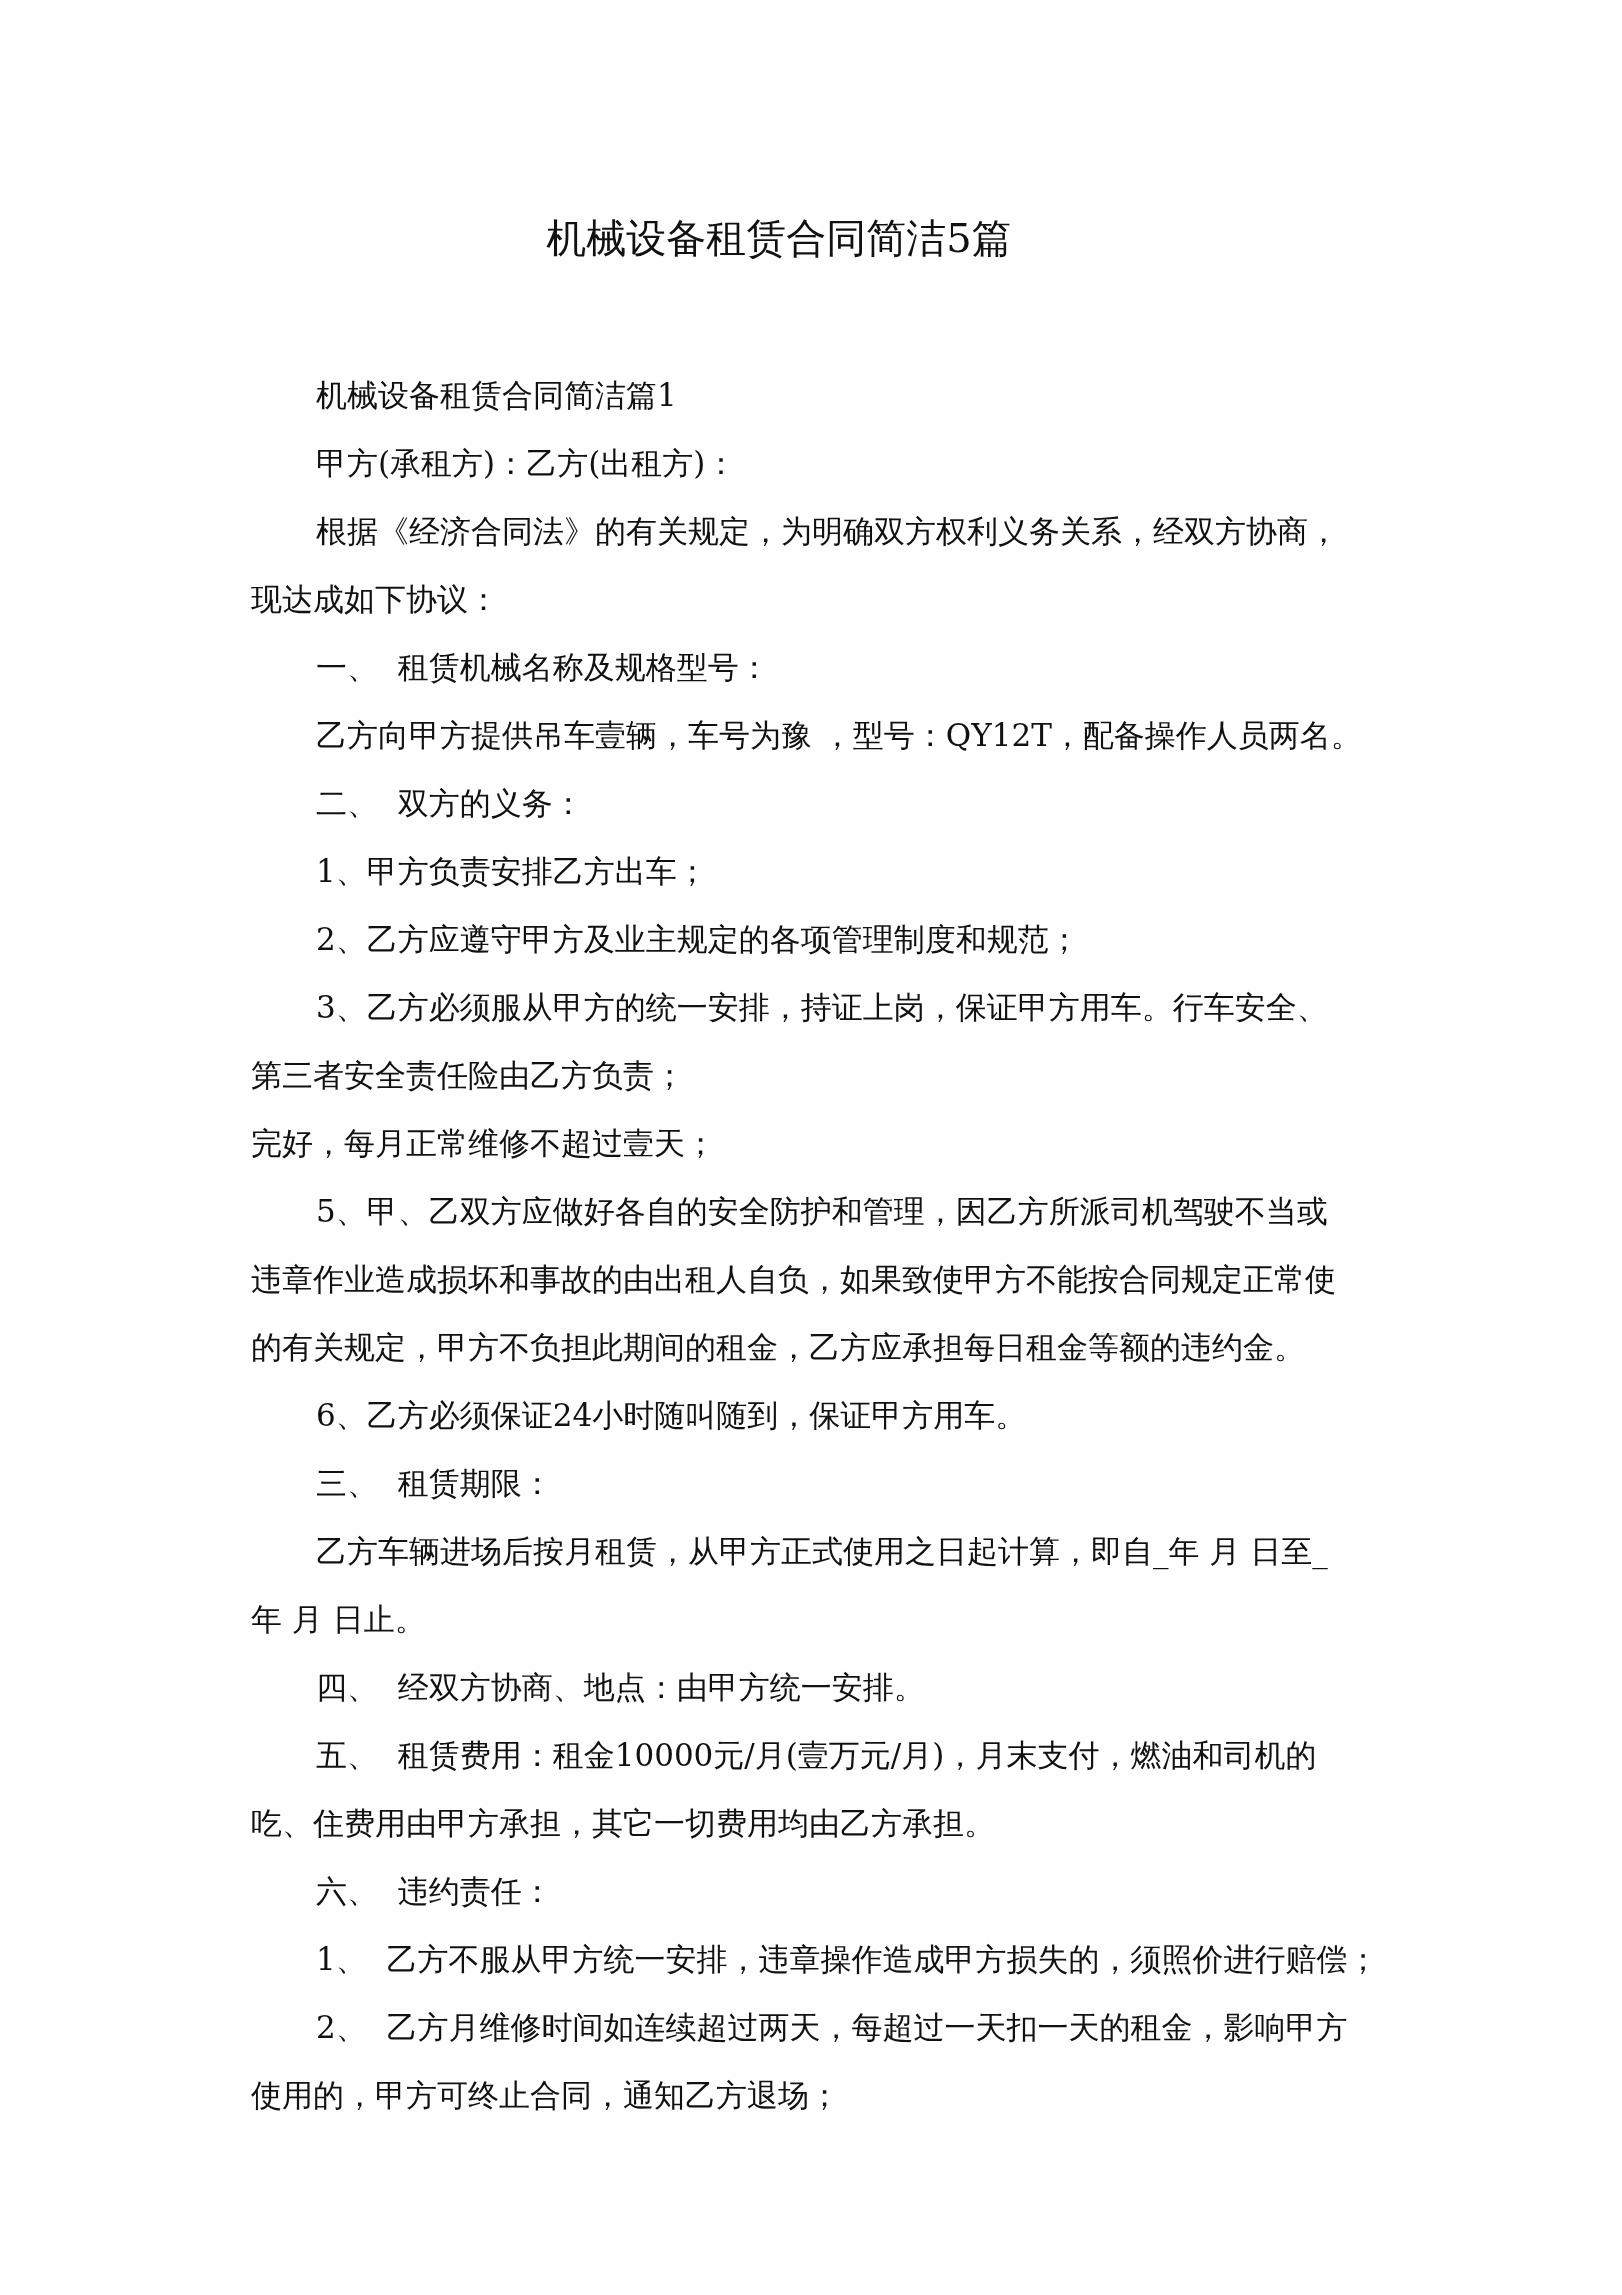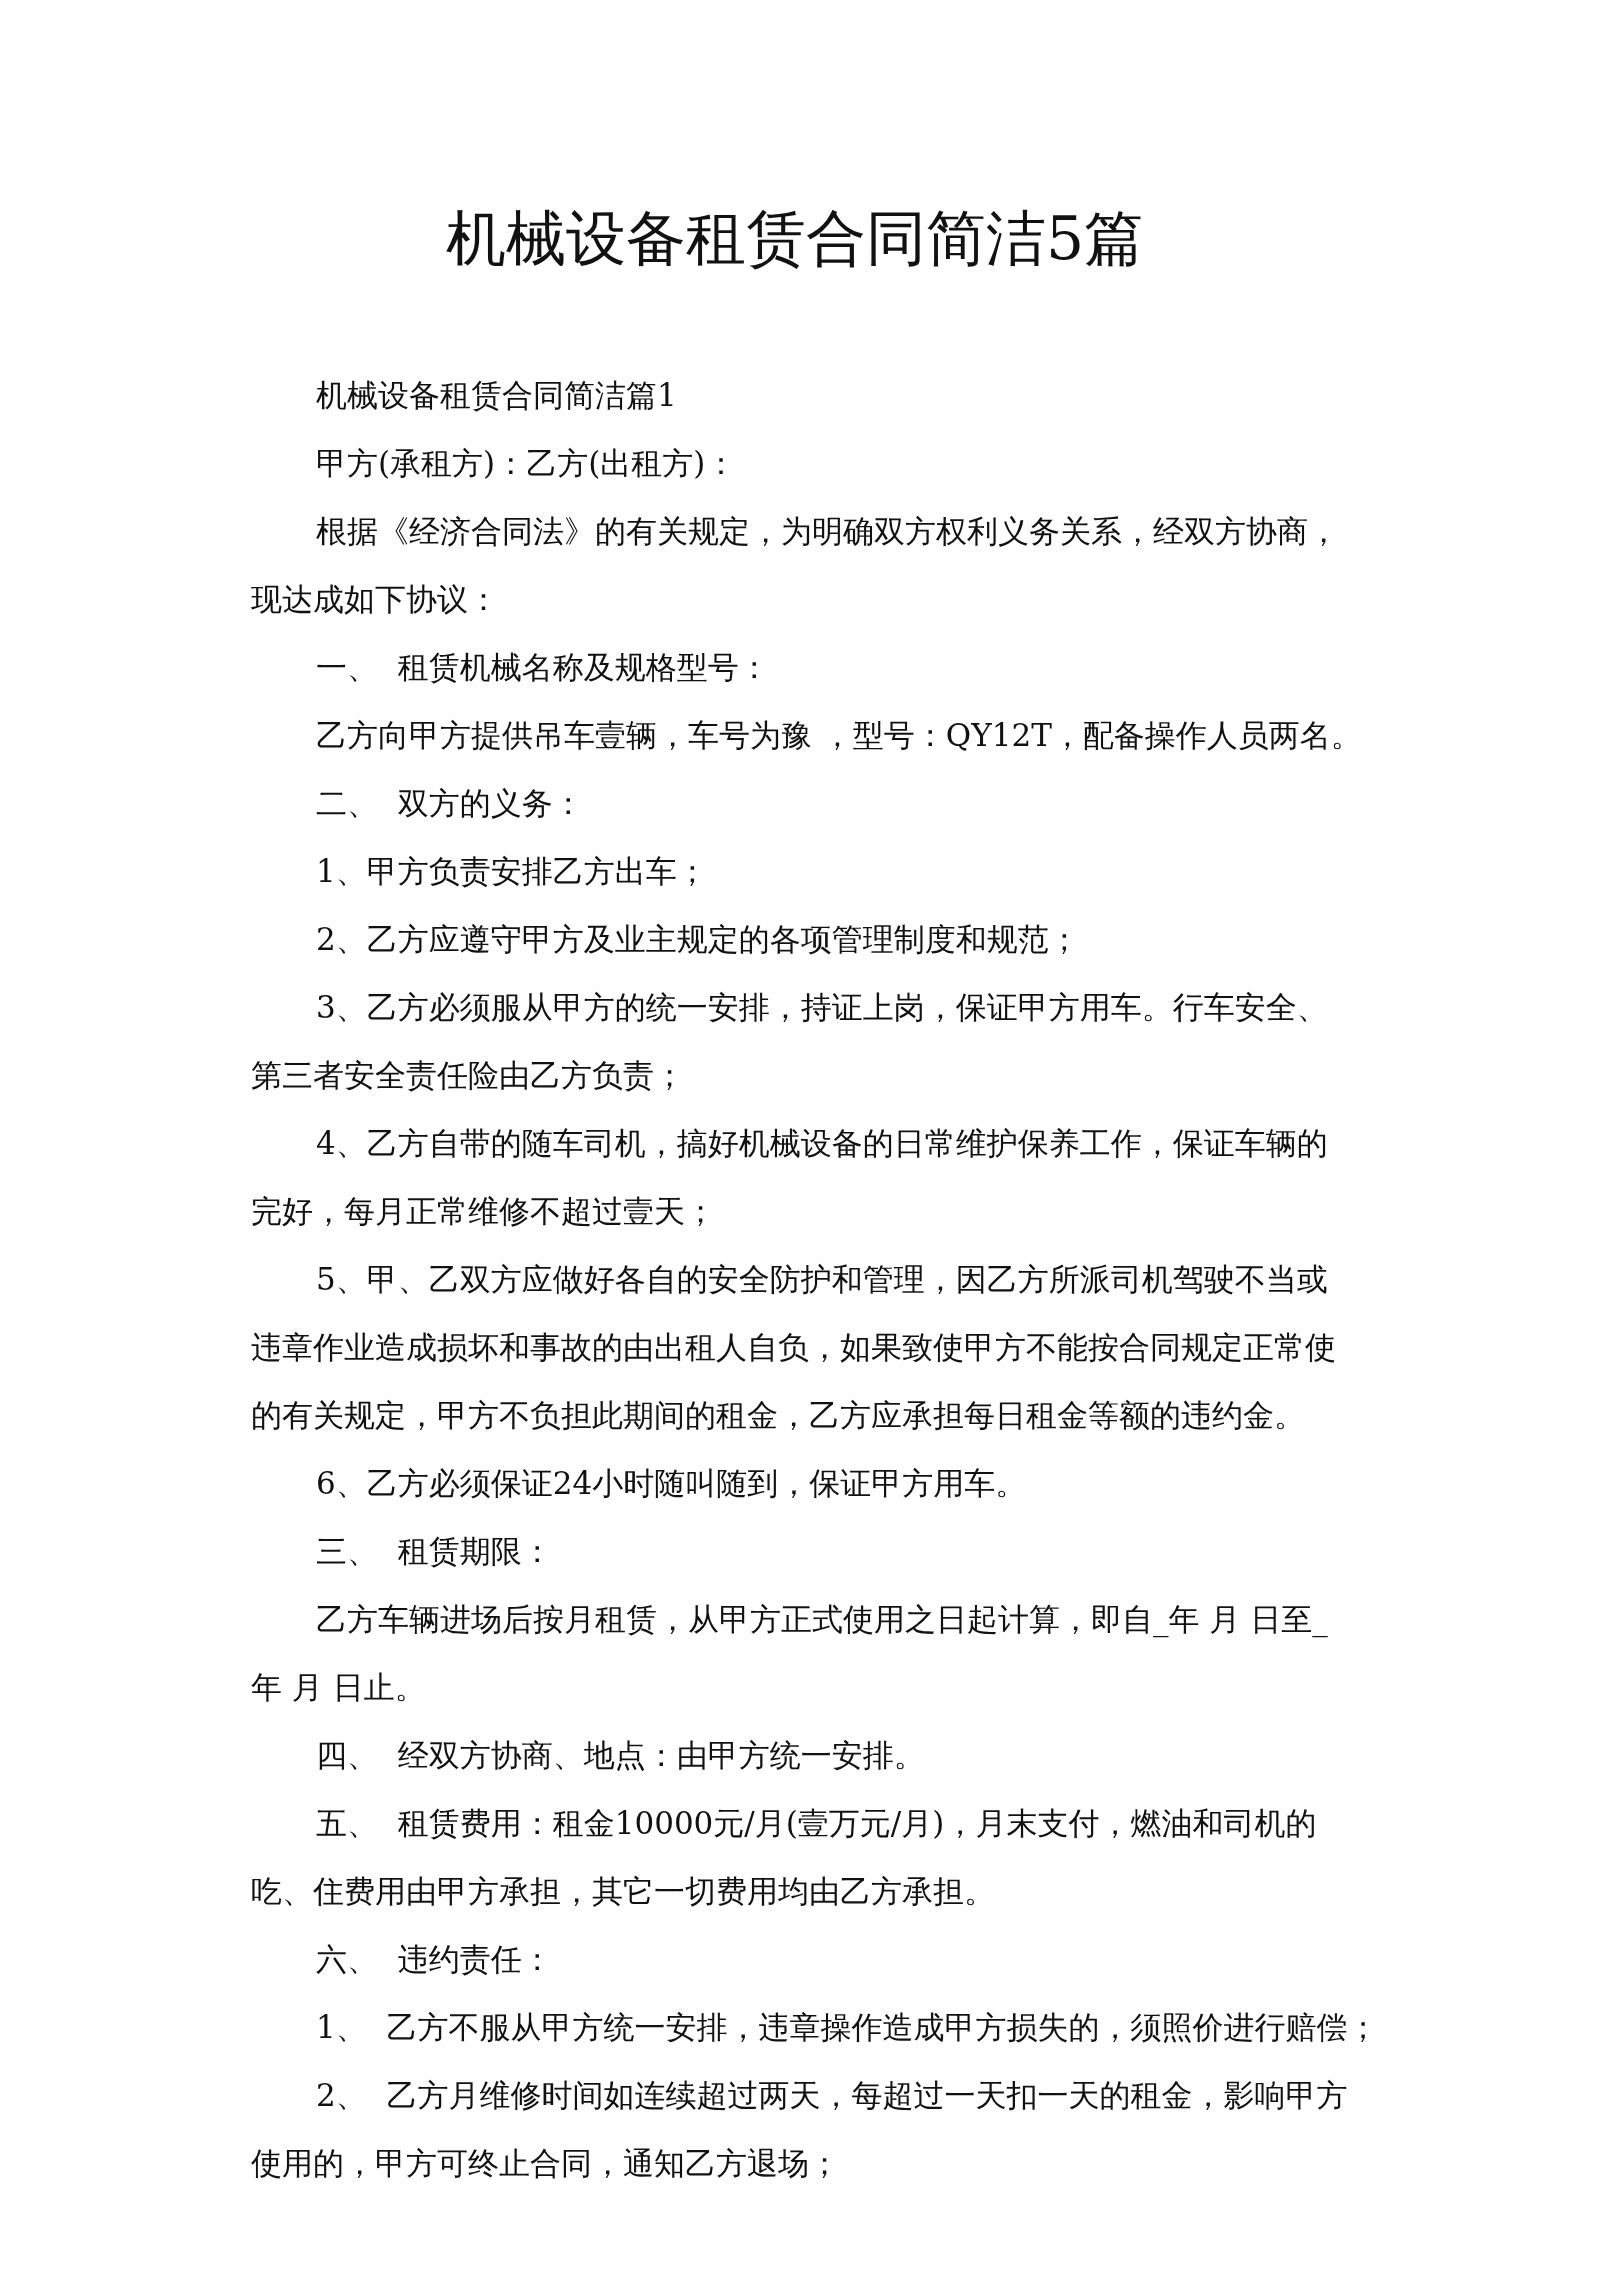--- a/index.html
+++ b/index.html
@@ -18,25 +18,25 @@
   .page {
     position: absolute;
     left: 0;
     top: 0;
     width: 1623px;
     height: 2295px;
     background: #fefefe;
   }
   .doc-title {
     position: absolute;
-    left: 16px;
+    left: 0;
     width: 1558px;
     top: 196px;
     text-align: center;
-    font-size: 60px;
+    font-size: 40px;
     line-height: 85px;
     letter-spacing: 0px;
     font-weight: normal;
     margin: 0;
     white-space: pre;
   }
   .body-text {
     position: absolute;
     left: 247px;
     top: 359px;
@@ -65,21 +65,20 @@
     <p class="line indent">甲方(承租方)：乙方(出租方)：</p>
     <p class="line indent">根据《经济合同法》的有关规定，为明确双方权利义务关系，经双方协商，</p>
     <p class="line">现达成如下协议：</p>
     <p class="line indent">一、  租赁机械名称及规格型号：</p>
     <p class="line indent">乙方向甲方提供吊车壹辆，车号为豫 ，型号：QY12T，配备操作人员两名。</p>
     <p class="line indent">二、  双方的义务：</p>
     <p class="line indent">1、甲方负责安排乙方出车；</p>
     <p class="line indent">2、乙方应遵守甲方及业主规定的各项管理制度和规范；</p>
     <p class="line indent">3、乙方必须服从甲方的统一安排，持证上岗，保证甲方用车。行车安全、</p>
     <p class="line">第三者安全责任险由乙方负责；</p>
-    <p class="line indent">4、乙方自带的随车司机，搞好机械设备的日常维护保养工作，保证车辆的</p>
     <p class="line">完好，每月正常维修不超过壹天；</p>
     <p class="line indent">5、甲、乙双方应做好各自的安全防护和管理，因乙方所派司机驾驶不当或</p>
     <p class="line">违章作业造成损坏和事故的由出租人自负，如果致使甲方不能按合同规定正常使</p>
     <p class="line">的有关规定，甲方不负担此期间的租金，乙方应承担每日租金等额的违约金。</p>
     <p class="line indent">6、乙方必须保证24小时随叫随到，保证甲方用车。</p>
     <p class="line indent">三、  租赁期限：</p>
     <p class="line indent">乙方车辆进场后按月租赁，从甲方正式使用之日起计算，即自_年 月 日至_</p>
     <p class="line">年 月 日止。</p>
     <p class="line indent">四、  经双方协商、地点：由甲方统一安排。</p>
     <p class="line indent">五、  租赁费用：租金10000元/月(壹万元/月)，月末支付，燃油和司机的</p>

